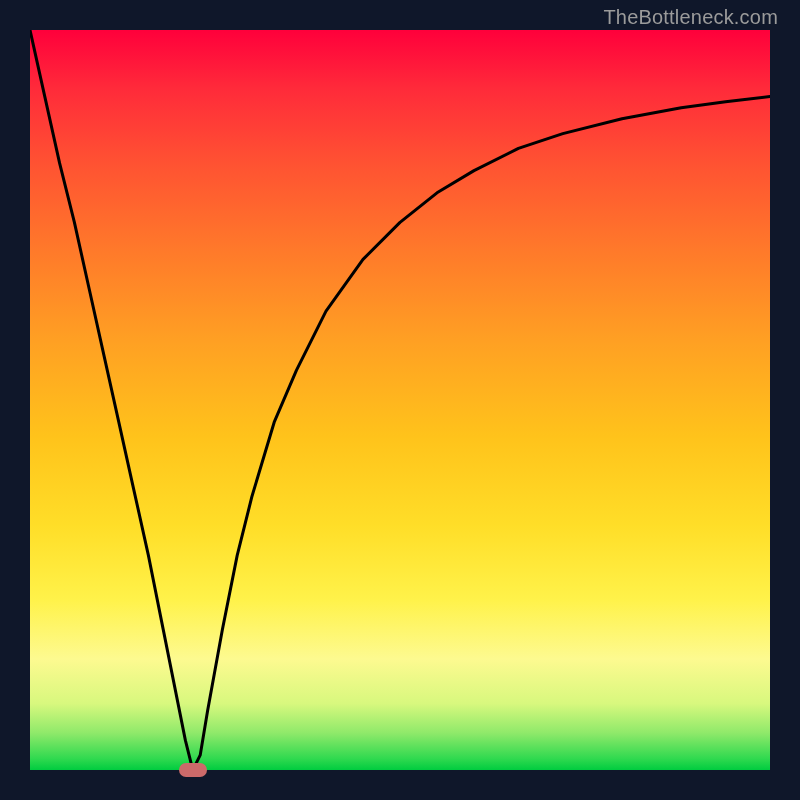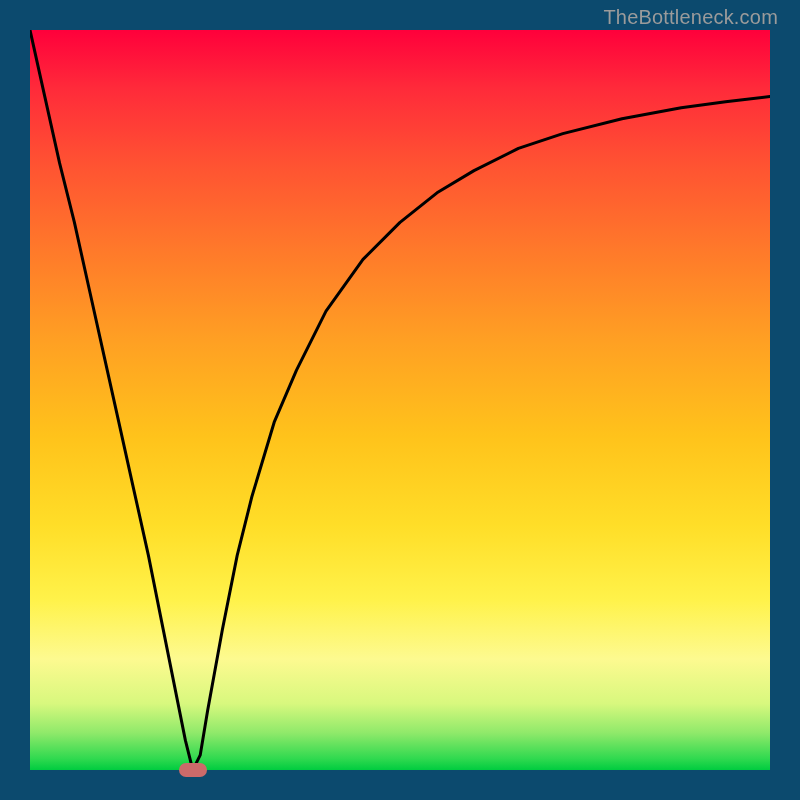--- a/index.html
+++ b/index.html
@@ -8,21 +8,21 @@
     width: 800px;
     height: 800px;
     overflow: hidden;
     background: #000;
     font-family: Arial, Helvetica, sans-serif;
   }
   .frame {
     position: relative;
     width: 800px;
     height: 800px;
-    background: #0c4a6e;
+    background: #0f172a;
   }
   .plot-area {
     position: absolute;
     left: 30px;
     top: 30px;
     width: 740px;
     height: 740px;
     background: linear-gradient(to bottom,
       #ff003b 0%,
       #ff2b3a 8%,

